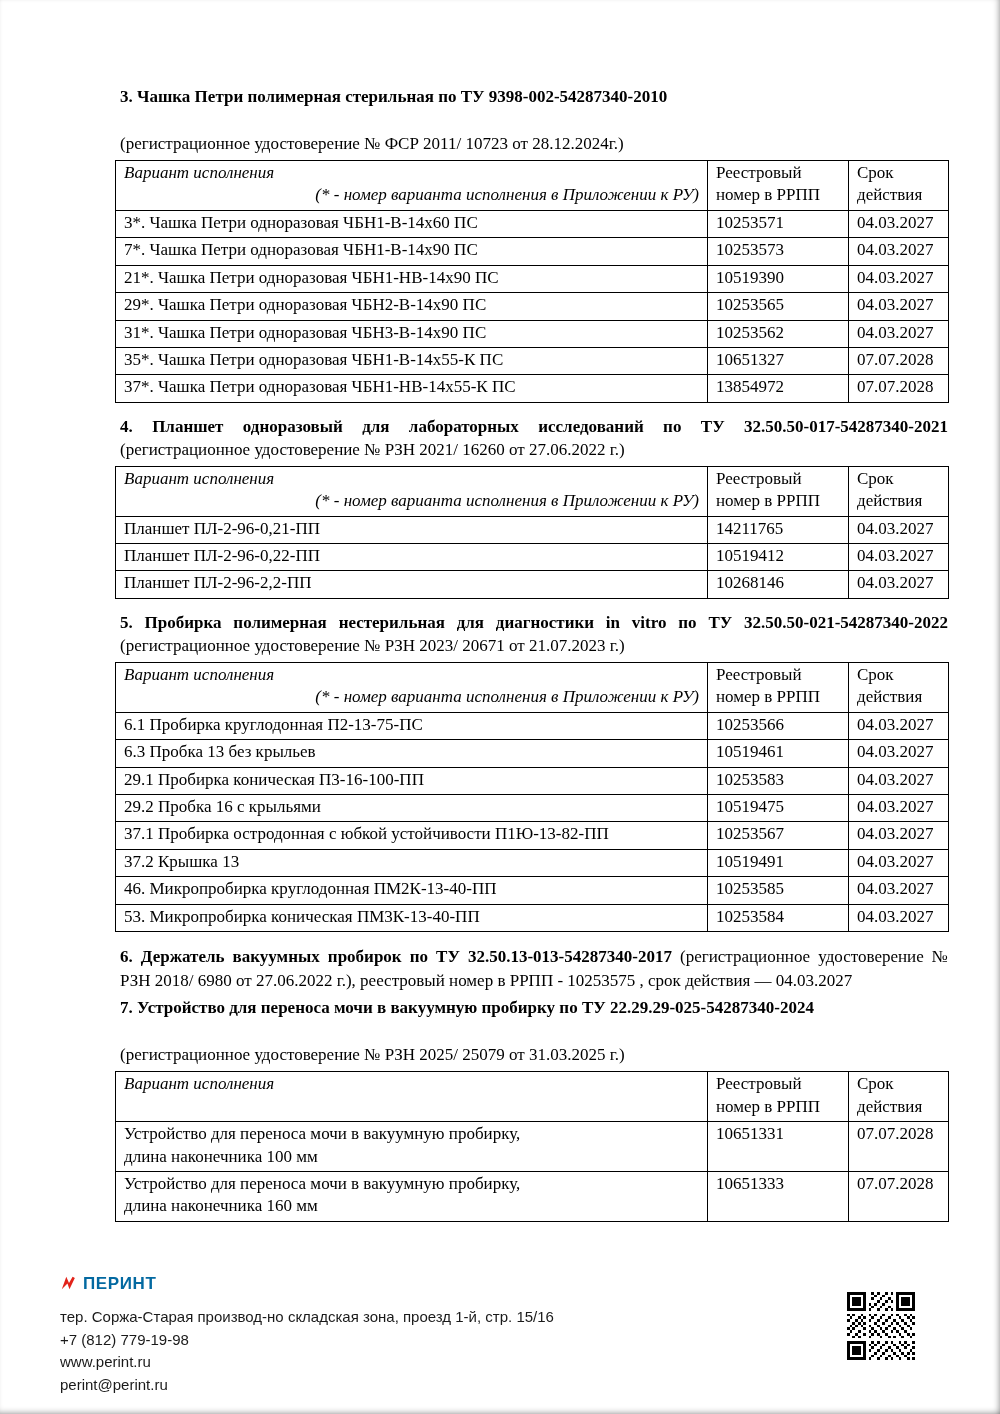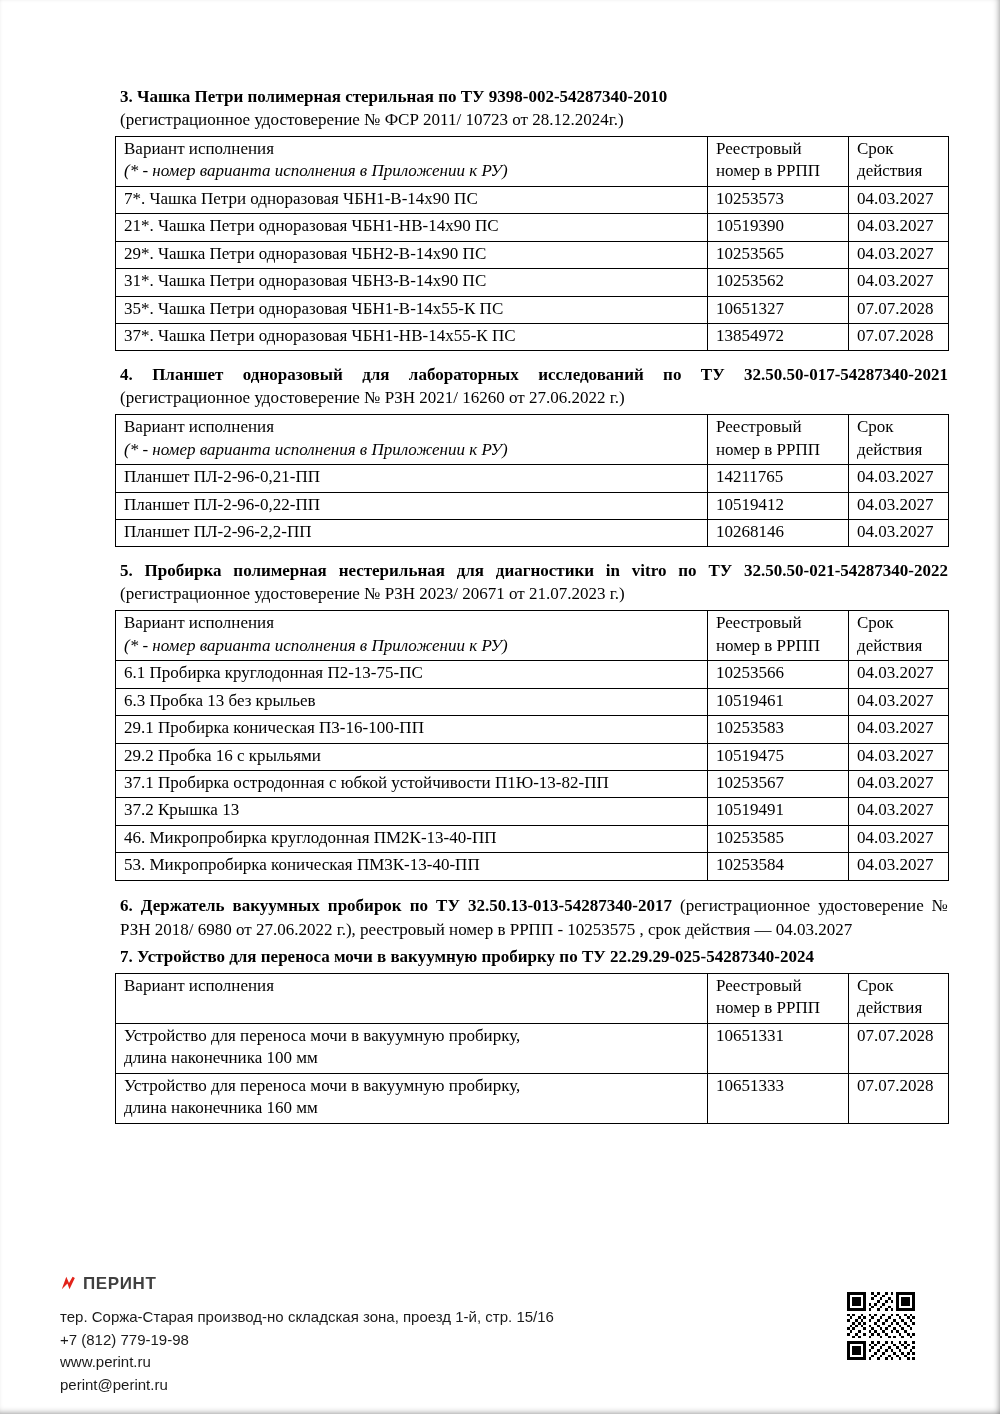--- a/index.html
+++ b/index.html
@@ -19,21 +19,21 @@
   }
   .content { padding: 86px 52px 0 115px; font-size: 17px; }
 
   .heading {
     text-align: justify;
     line-height: 1.35;
     margin: 0 0 4px 0;
     padding-left: 5px;
   }
   .b { font-weight: bold; }
-  .sub-line { display: block; }
+  .sub-line { display: block; margin-top: 24px; }
   .para {
     text-align: justify;
     line-height: 1.42;
     padding-left: 5px;
     margin: 2px 0 4px 0;
   }
 
   table {
     width: 100%;
     border-collapse: collapse;
@@ -45,36 +45,36 @@
   col.w3 { width: 100px; }
   th, td {
     border: 1px solid #000;
     padding: 1px 8px 3px 8px;
     font-size: 17px;
     font-weight: normal;
     text-align: left;
     vertical-align: top;
     line-height: 1.32;
   }
-  .hl { display: block; }
-  .it { font-style: italic; }
+  .hl { display: block; font-style: italic; }
+  .it { font-style: italic; text-align: right; }
   td.name { white-space: pre-line; }
 
   .footer {
     position: absolute;
     left: 60px; bottom: 18px;
     font-family: "Liberation Sans", sans-serif;
     font-size: 15px;
     color: #1a1a1a;
     line-height: 1.5;
   }
   .logo { display: flex; align-items: center; gap: 5px; margin-bottom: 10px; }
   .logo-icon { width: 18px; height: 18px; }
   .logo-text {
-    color: #404040;
+    color: #0369a1;
     font-weight: bold;
     font-size: 17px;
     letter-spacing: .6px;
   }
   .qr {
     position: absolute;
     right: 85px; bottom: 54px;
     width: 68px; height: 68px;
   }
 </style>
@@ -100,20 +100,25 @@
           <th>
             <span class="hl">Вариант исполнения</span>
             <span class="hl it">(* - номер варианта исполнения в Приложении к РУ)</span>
           </th>
           <th>Реестровый номер в РРПП</th>
           <th>Срок действия</th>
         </tr>
       </thead>
       <tbody>
         <tr>
+          <td class="name">3*. Чашка Петри одноразовая ЧБН1-В-14х60 ПС</td>
+          <td>10253571</td>
+          <td>04.03.2027</td>
+        </tr>
+        <tr>
           <td class="name">7*. Чашка Петри одноразовая ЧБН1-В-14х90 ПС</td>
           <td>10253573</td>
           <td>04.03.2027</td>
         </tr>
         <tr>
           <td class="name">21*. Чашка Петри одноразовая ЧБН1-НВ-14х90 ПС</td>
           <td>10519390</td>
           <td>04.03.2027</td>
         </tr>
         <tr>
@@ -246,20 +251,21 @@
 
     <p class="para">
       <span class="b">6.</span>
       <span class="b">Держатель вакуумных пробирок по ТУ 32.50.13-013-54287340-2017</span>
       <span>(регистрационное удостоверение № РЗН 2018/ 6980 от 27.06.2022 г.), реестровый номер в РРПП - 10253575 , срок действия — 04.03.2027</span>
     </p>
 
     <p class="heading">
       <span class="b">7.</span>
       <span class="b">Устройство для переноса мочи в вакуумную пробирку по ТУ 22.29.29-025-54287340-2024</span>
+      <span class="sub-line">(регистрационное удостоверение № РЗН 2025/ 25079 от 31.03.2025 г.)</span>
     </p>
     <table>
       <colgroup>
           <col class="w1">
           <col class="w2">
           <col class="w3">
         </colgroup>
       <thead>
         <tr>
           <th>

